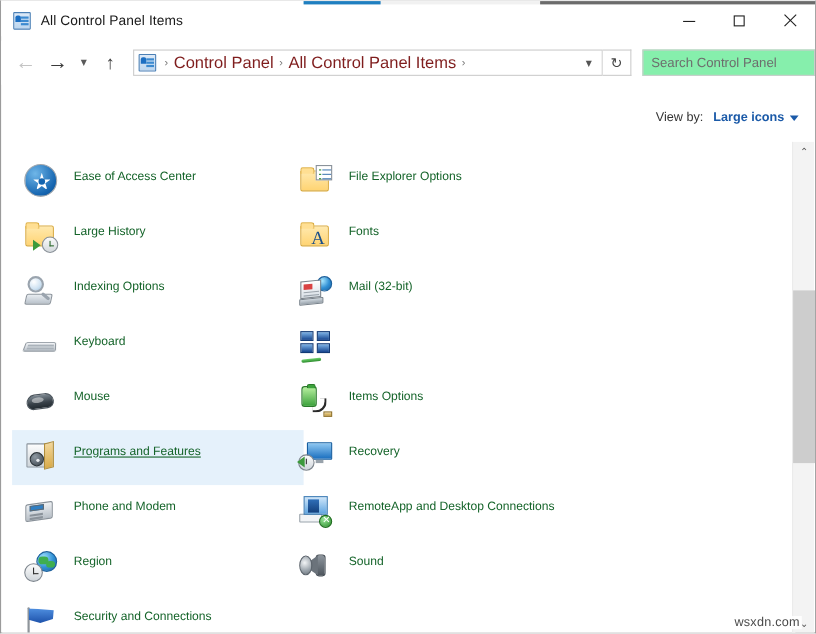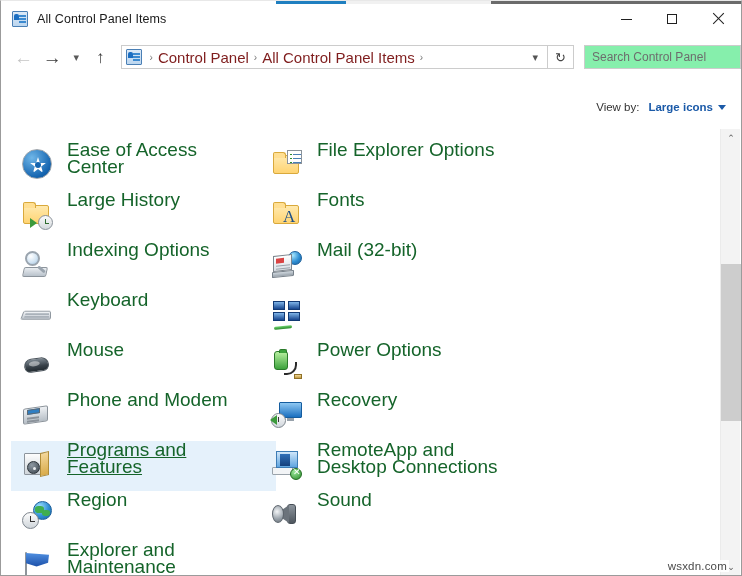--- a/index.html
+++ b/index.html
@@ -255,21 +255,22 @@
     padding-left: 10px;
   }
   .cp-item .ico {
     width: 32px; height: 32px;
     flex: 0 0 auto;
     margin-top: 7px;
     position: relative;
   }
   .cp-item .lbl {
     margin-left: 14px;
-    font-size: 19px;
+    margin-top: 12px;
+    font-size: 11px;
     color: #15642a;
     line-height: 17px;
     max-width: 190px;
   }
   .cp-item.selected .lbl {
     text-decoration: underline;
     color: #15642a;
   }
 
   
@@ -824,52 +825,52 @@
           <span class="lbl">Keyboard</span>
         </div>
 
         <div class="cp-item">
           <span class="ico ic-mouse">
               <span class="ms"></span>
             </span>
           <span class="lbl">Mouse</span>
         </div>
 
-        <div class="cp-item">
-          <span class="ico ic-phone">
-            <span class="body"></span>
-              <span class="screen"></span>
-              <span class="keys"></span>
-          </span>
-          <span class="lbl">Phone and Modem</span>
-        </div>
-
         <div class="cp-item selected">
           <span class="ico ic-programs">
             <span class="box"></span>
               <span class="flap"></span>
               <span class="disc"></span>
           </span>
           <span class="lbl">Programs and Features</span>
         </div>
 
         <div class="cp-item">
+          <span class="ico ic-phone">
+            <span class="body"></span>
+              <span class="screen"></span>
+              <span class="keys"></span>
+          </span>
+          <span class="lbl">Phone and Modem</span>
+        </div>
+
+        <div class="cp-item">
           <span class="ico ic-region">
             <span class="globe"></span>
               <span class="clock"></span>
           </span>
           <span class="lbl">Region</span>
         </div>
 
         <div class="cp-item">
           <span class="ico ic-flag">
             <span class="pole"></span>
               <span class="cloth"></span>
           </span>
-          <span class="lbl">Explorer and Maintenance</span>
+          <span class="lbl">Security and Connections</span>
         </div>
 
       </div>
 
       <div class="col" id="col-right">
 
         <div class="cp-item">
           <span class="ico ic-feopts">
             <span class="folder"></span>
               <span class="list"></span>
@@ -904,21 +905,21 @@
               <span class="cable"></span>
           </span>
         </div>
 
         <div class="cp-item">
           <span class="ico ic-power">
             <span class="batt"></span>
               <span class="cord"></span>
               <span class="plug"></span>
           </span>
-          <span class="lbl">Power Options</span>
+          <span class="lbl">Items Options</span>
         </div>
 
         <div class="cp-item">
           <span class="ico ic-recovery">
             <span class="mon"></span>
               <span class="stand"></span>
               <span class="clock"></span>
               <span class="garrow"></span>
           </span>
           <span class="lbl">Recovery</span>

